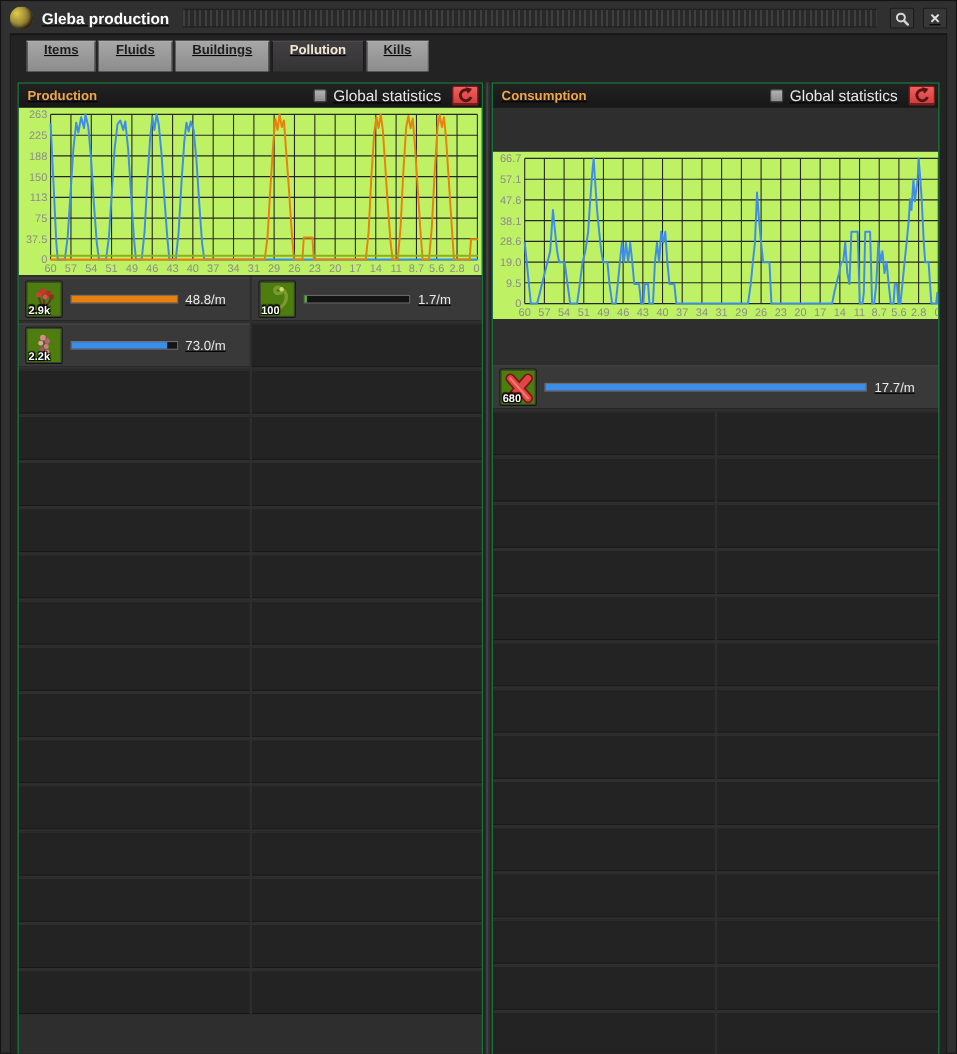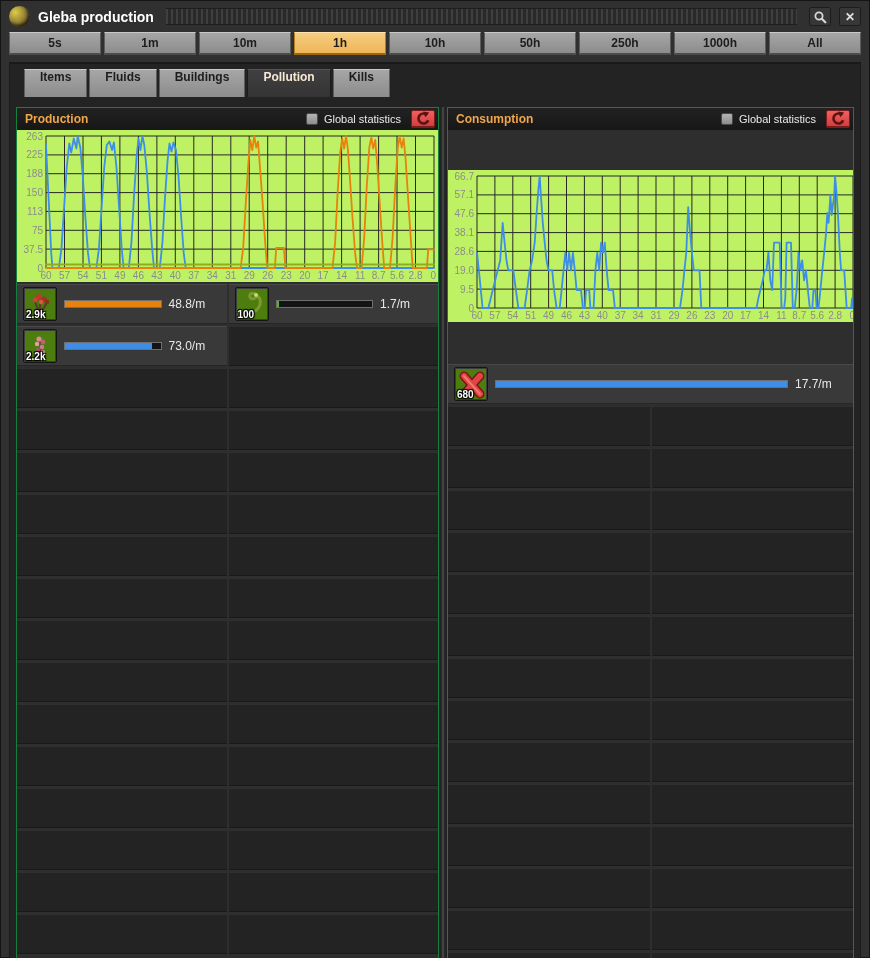--- a/index.html
+++ b/index.html
@@ -5,20 +5,21 @@
   * { box-sizing: border-box; margin: 0; padding: 0; }
   html,body { background:#1a191a; }
   body { font-family: "Liberation Sans", sans-serif; }
   .window {
     width: 870px; height: 958px;
     background: #313031;
     border: 1px solid #141414;
     display: flex; flex-direction: column;
     padding: 3px 8px 0 8px;
     position: relative;
+    text-decoration: underline;
   }
   
   .titlebar { height: 27px; display: flex; align-items: center; gap: 8px; padding: 2px 0 3px 0; }
   .planet-icon {
     width: 21px; height: 21px; border-radius: 50%;
     background:
       radial-gradient(circle at 30% 30%, rgba(232,212,77,.95), rgba(181,161,58,.9) 35%, rgba(125,107,47,.85) 65%, rgba(60,50,26,.95)),
       radial-gradient(circle at 65% 60%, rgba(200,60,40,.55) 0 18%, transparent 20%),
       radial-gradient(circle at 45% 70%, rgba(120,160,60,.6) 0 15%, transparent 17%);
     box-shadow: inset -2px -2px 3px rgba(0,0,0,.6);
@@ -79,21 +80,21 @@
   .panel-header {
     height: 22px; flex: none; background: linear-gradient(#232223, #181718);
     display: flex; align-items: center; padding: 0 3px 0 8px; gap: 6px;
   }
   .panel-title { color: #f0a64a; font-weight: bold; font-size: 12px; margin-right: auto; }
   .gs-checkbox {
     width: 12px; height: 12px; flex: none;
     background: linear-gradient(#b3b3b3, #8d8d8d);
     border: 1px solid #4a4a4a; border-radius: 2px; cursor: pointer;
   }
-  .gs-label { color: #e9e9e9; font-size: 11px; margin-right: 4px; text-align: right; }
+  .gs-label { color: #e9e9e9; font-size: 14px; margin-right: 4px; text-align: right; }
   .refresh-btn {
     width: 24px; height: 18px; flex: none; border-radius: 2px;
     background: linear-gradient(#f16060, #d33d3d);
     border: 1px solid #7c1d1d; border-bottom-width: 2px;
     display: flex; align-items: center; justify-content: center; cursor: pointer;
   }
   .chart-wrap { flex: none; background: #bef264; }
   .chart-wrap svg { display: block; }
   
   .rows { flex: 1; overflow: hidden; margin-top: 2px; }
@@ -138,31 +139,20 @@
       <svg width="14" height="14" viewBox="0 0 14 14">
         <circle cx="6" cy="6" r="3.6" fill="none" stroke="#d6d6d6" stroke-width="1.8"></circle>
         <line x1="8.8" y1="8.8" x2="12.3" y2="12.3" stroke="#d6d6d6" stroke-width="2.2" stroke-linecap="round"></line>
       </svg>
     </div>
     <div class="tb-btn">
       <span>✕</span>
     </div>
   </div>
 
-  <div class="time-row">
-      <button>5s</button>
-      <button>1m</button>
-      <button>10m</button>
-      <button class="sel">1h</button>
-      <button>10h</button>
-      <button>50h</button>
-      <button>250h</button>
-      <button>1000h</button>
-      <button>All</button>
-    </div>
 
   <div class="inset">
     <div class="tabs">
         <div class="tab">Items</div>
         <div class="tab">Fluids</div>
         <div class="tab">Buildings</div>
         <div class="tab sel">Pollution</div>
         <div class="tab">Kills</div>
       </div>
 

